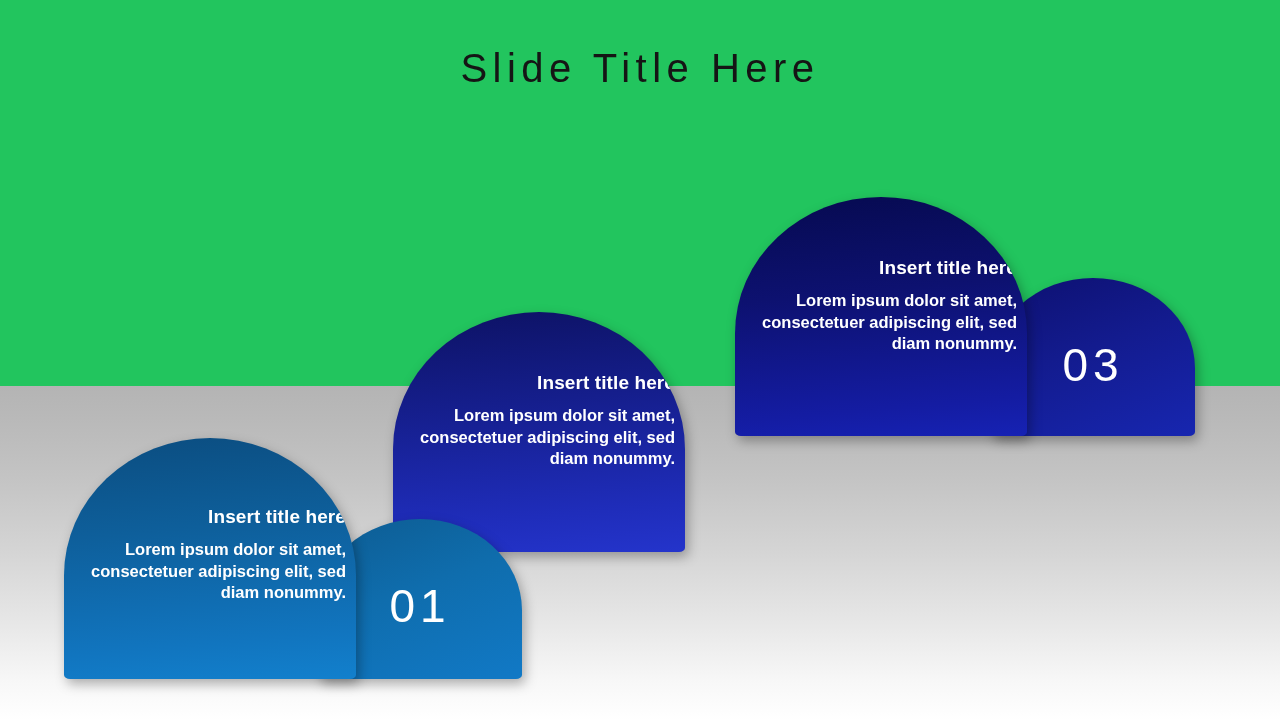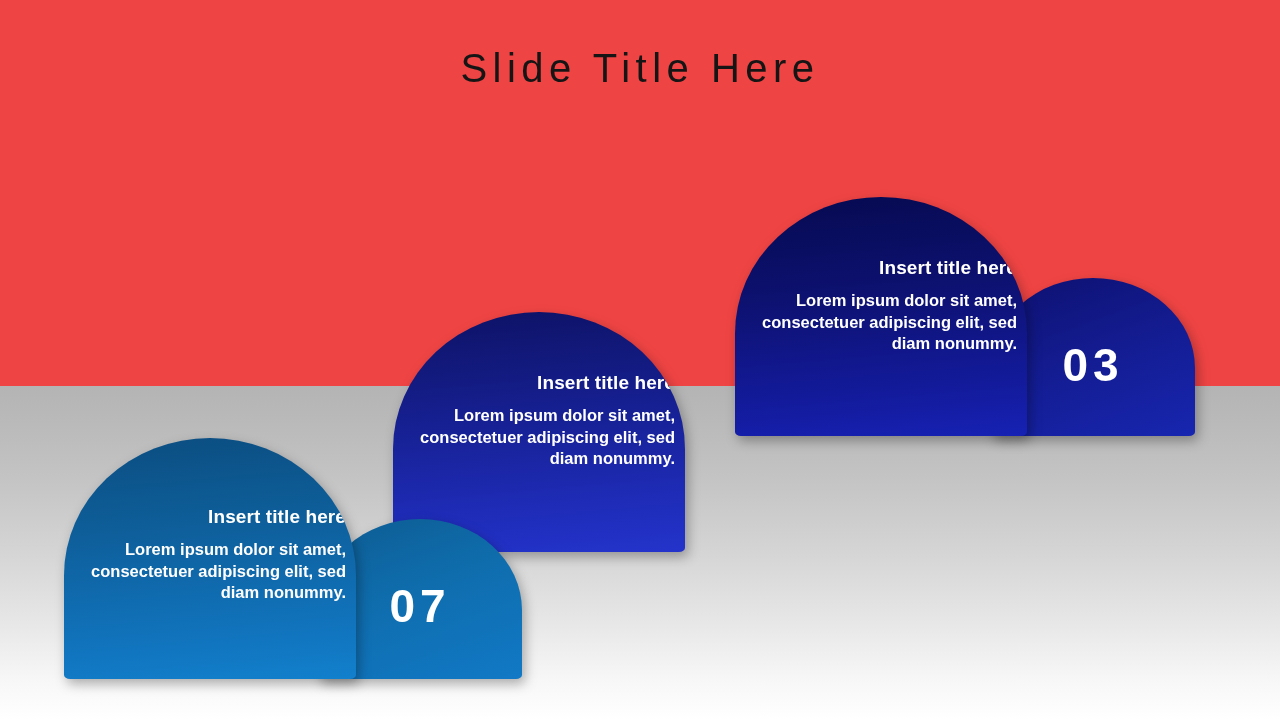--- a/index.html
+++ b/index.html
@@ -9,21 +9,21 @@
     height: 720px;
     overflow: hidden;
     background: #ffffff;
     font-family: "Liberation Sans", "DejaVu Sans", sans-serif;
   }
 
   #slide {
     position: relative;
     width: 1280px;
     height: 720px;
-    background: #ef4444;
+    background: #22c55e;
   }
 
   
   .ground-band {
     position: absolute;
     left: 0;
     top: 386px;
     width: 1280px;
     height: 334px;
     background: linear-gradient(to bottom,
@@ -79,21 +79,21 @@
     line-height: 21.5px;
   }
 
   .badge-number {
     position: absolute;
     left: 0;
     width: 100%;
     text-align: center;
     color: #ffffff;
     font-size: 46px;
-    font-weight: 700;
+    font-weight: 400;
     letter-spacing: 5px;
   }
 
   
   #badge-3 {
     left: 991px; top: 278px;
     width: 204px; height: 158px;
     background: linear-gradient(160deg, #0d1070 0%, #131b8e 45%, #1726b0 100%);
     z-index: 5;
   }
@@ -162,21 +162,21 @@
     <div class="panel-text panel-body">Lorem ipsum dolor sit amet, consectetuer adipiscing elit, sed diam nonummy.</div>
   </div>
 
 
   <div class="arch" id="panel-2">
     <div class="panel-text panel-title">Insert title here</div>
     <div class="panel-text panel-body">Lorem ipsum dolor sit amet, consectetuer adipiscing elit, sed diam nonummy.</div>
   </div>
 
   <div class="arch" id="badge-1">
-    <div class="badge-number">07</div>
+    <div class="badge-number">01</div>
   </div>
 
   <div class="arch" id="panel-1">
     <div class="panel-text panel-title">Insert title here</div>
     <div class="panel-text panel-body">Lorem ipsum dolor sit amet, consectetuer adipiscing elit, sed diam nonummy.</div>
   </div>
 
 </div>
 
 </body></html>

